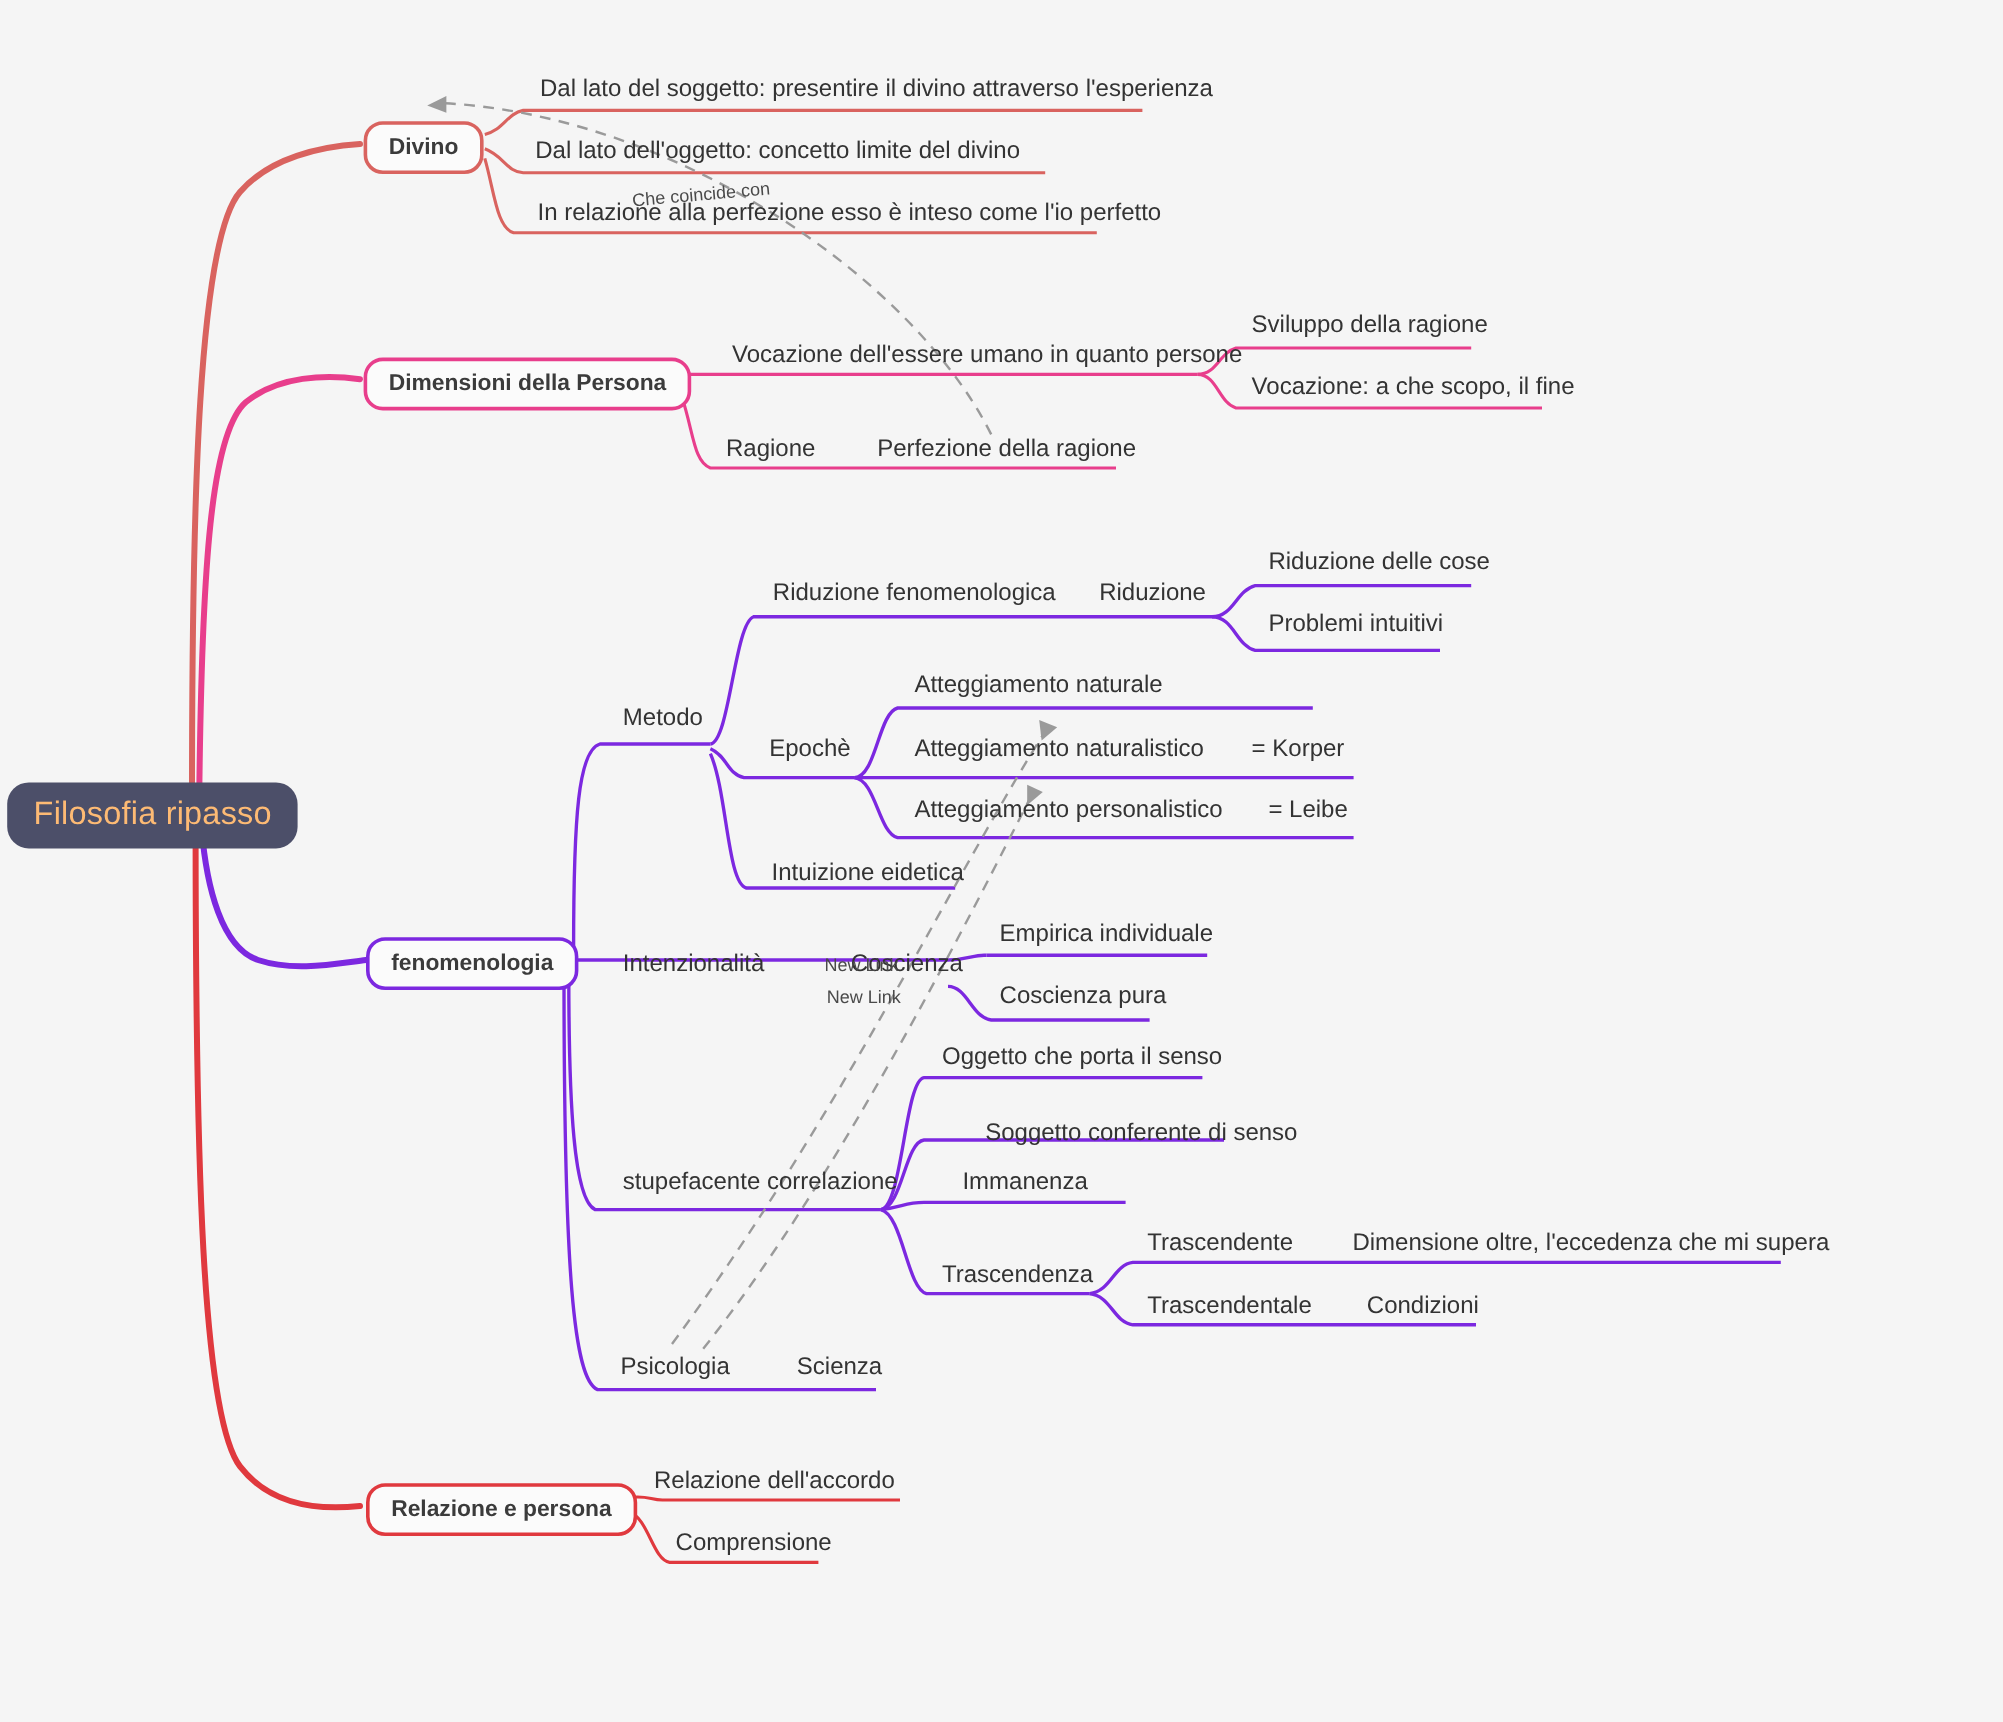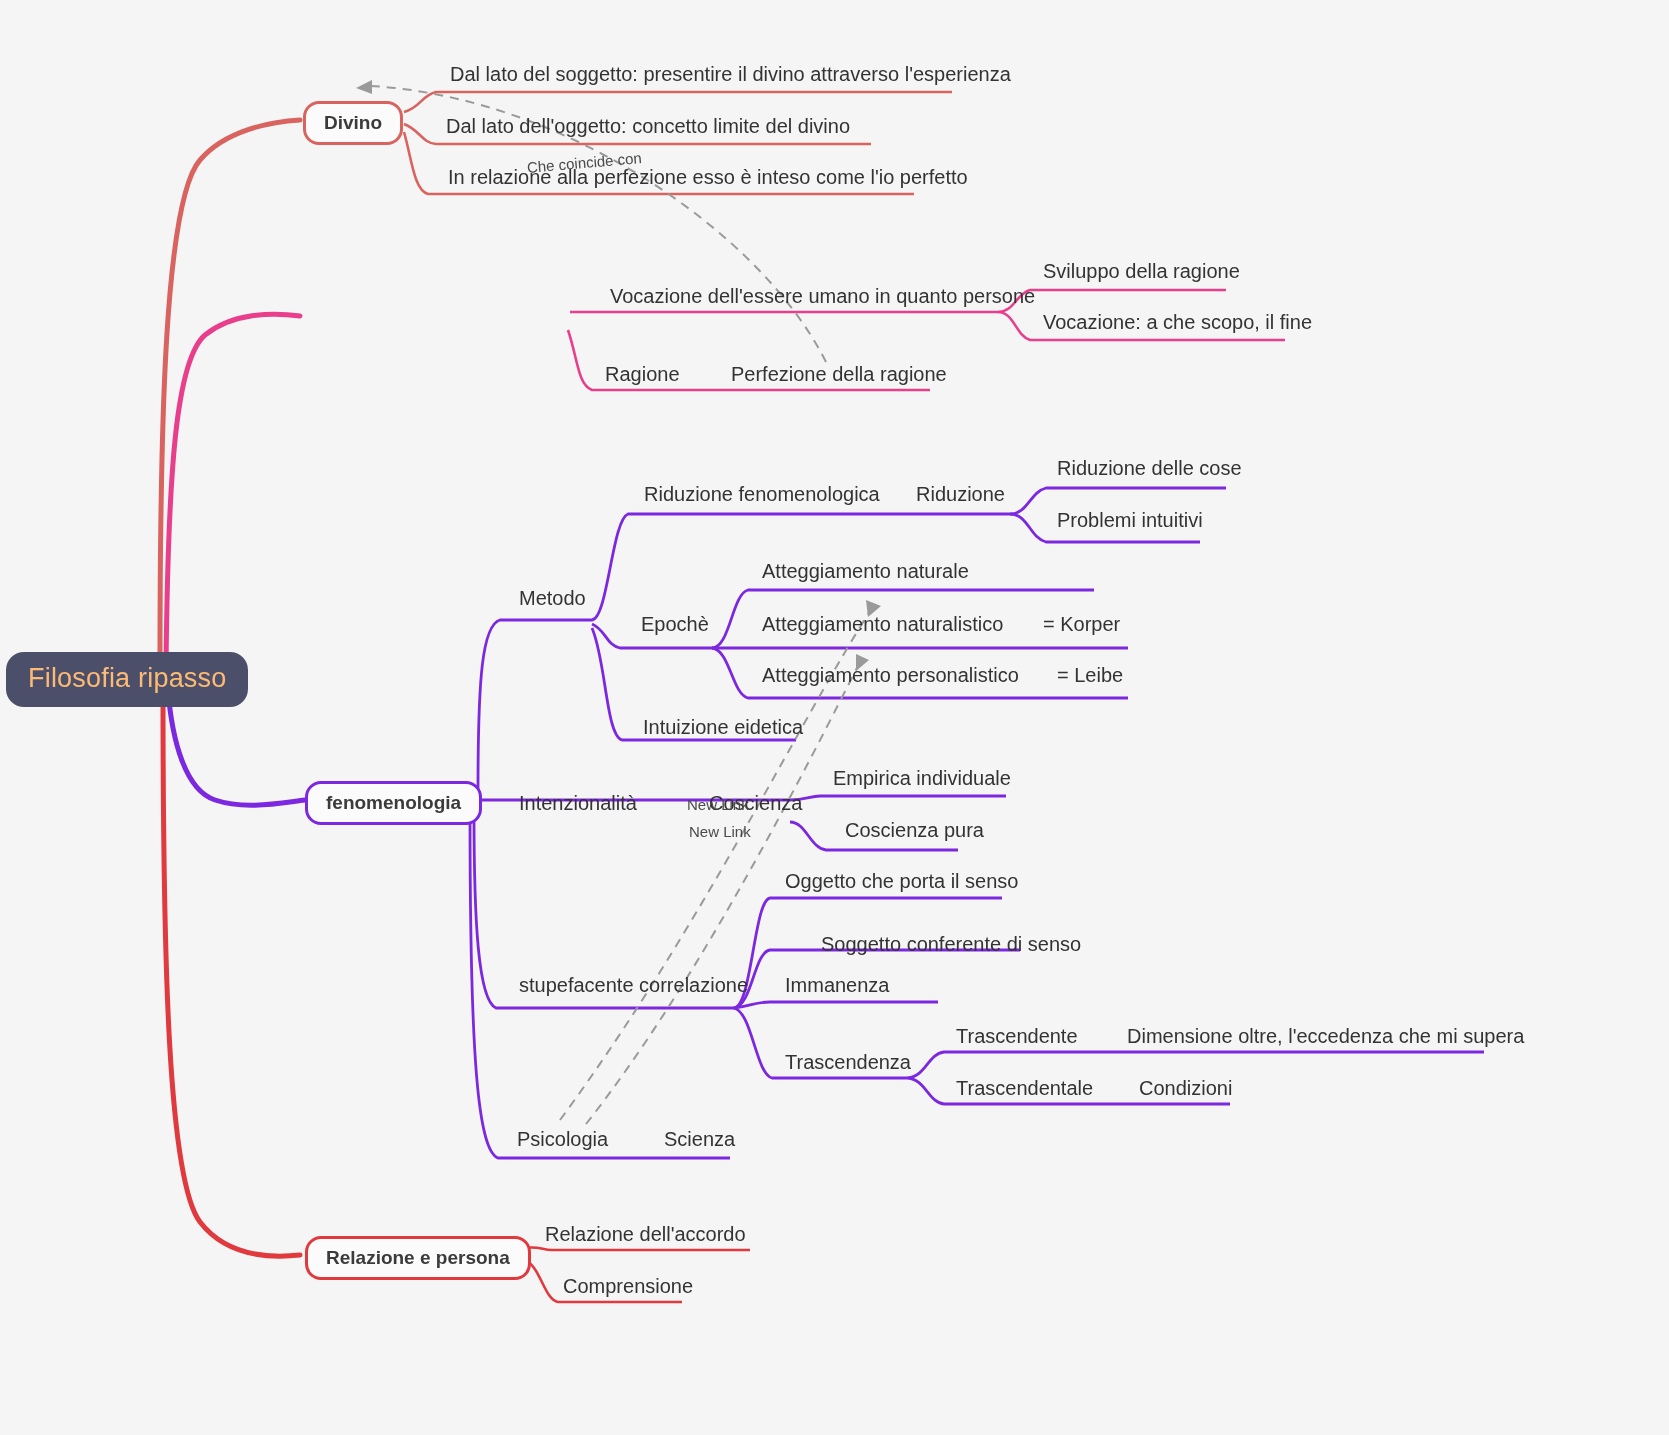--- a/index.html
+++ b/index.html
@@ -141,20 +141,21 @@
     <polygon points="856,654 856,671 869,660" fill="#9a9a9a"></polygon>
   </svg>
 
   <div class="node root" style="left:6px; top:652px;">Filosofia ripasso</div>
 
   <div class="node topic salmon" style="left:303px; top:101px;">Divino</div>
   <div class="node leaf" style="left:450px; top:64px;">Dal lato del soggetto: presentire il divino attraverso l'esperienza</div>
   <div class="node leaf" style="left:446px; top:116px;">Dal lato dell'oggetto: concetto limite del divino</div>
   <div class="node leaf" style="left:448px; top:167px;">In relazione alla perfezione esso è inteso come l'io perfetto</div>
 
+  <div class="node topic pink" style="left:303px; top:298px;">Dimensioni della Persona</div>
   <div class="node leaf" style="left:610px; top:286px;">Vocazione dell'essere umano in quanto persone</div>
   <div class="node leaf" style="left:1043px; top:261px;">Sviluppo della ragione</div>
   <div class="node leaf" style="left:1043px; top:312px;">Vocazione: a che scopo, il fine</div>
   <div class="node leaf" style="left:605px; top:364px;">Ragione</div>
   <div class="node leaf" style="left:731px; top:364px;">Perfezione della ragione</div>
 
   <div class="node topic purple" style="left:305px; top:781px;">fenomenologia</div>
 
   <div class="node leaf" style="left:519px; top:588px;">Metodo</div>
   <div class="node leaf" style="left:644px; top:484px;">Riduzione fenomenologica</div>
@@ -167,26 +168,26 @@
   <div class="node leaf" style="left:762px; top:614px;">Atteggiamento naturalistico</div>
   <div class="node leaf" style="left:1043px; top:614px;">= Korper</div>
   <div class="node leaf" style="left:762px; top:665px;">Atteggiamento personalistico</div>
   <div class="node leaf" style="left:1057px; top:665px;">= Leibe</div>
 
   <div class="node leaf" style="left:643px; top:717px;">Intuizione eidetica</div>
 
   <div class="node leaf" style="left:519px; top:793px;">Intenzionalità</div>
   <div class="node leaf" style="left:709px; top:793px;">Coscienza</div>
   <div class="node leaf" style="left:833px; top:768px;">Empirica individuale</div>
-  <div class="node leaf" style="left:833px; top:820px;margin-left:12px;">Coscienza pura</div>
+  <div class="node leaf" style="left:833px; top:820px;">Coscienza pura</div>
 
   <div class="node leaf" style="left:519px; top:975px;">stupefacente correlazione</div>
   <div class="node leaf" style="left:785px; top:871px;">Oggetto che porta il senso</div>
   <div class="node leaf" style="left:785px; top:934px;margin-left:36px;">Soggetto conferente di senso</div>
-  <div class="node leaf" style="left:785px; top:975px;">Immanenza</div>
+  <div class="node leaf" style="left:802px; top:975px;">Immanenza</div>
   <div class="node leaf" style="left:785px; top:1052px;">Trascendenza</div>
   <div class="node leaf" style="left:956px; top:1026px;">Trascendente</div>
   <div class="node leaf" style="left:1127px; top:1026px;">Dimensione oltre, l'eccedenza che mi supera</div>
   <div class="node leaf" style="left:956px; top:1078px;">Trascendentale</div>
   <div class="node leaf" style="left:1139px; top:1078px;">Condizioni</div>
 
   <div class="node leaf" style="left:517px; top:1129px;">Psicologia</div>
   <div class="node leaf" style="left:664px; top:1129px;">Scienza</div>
 
   <div class="node topic red" style="left:305px; top:1236px;">Relazione e persona</div>

